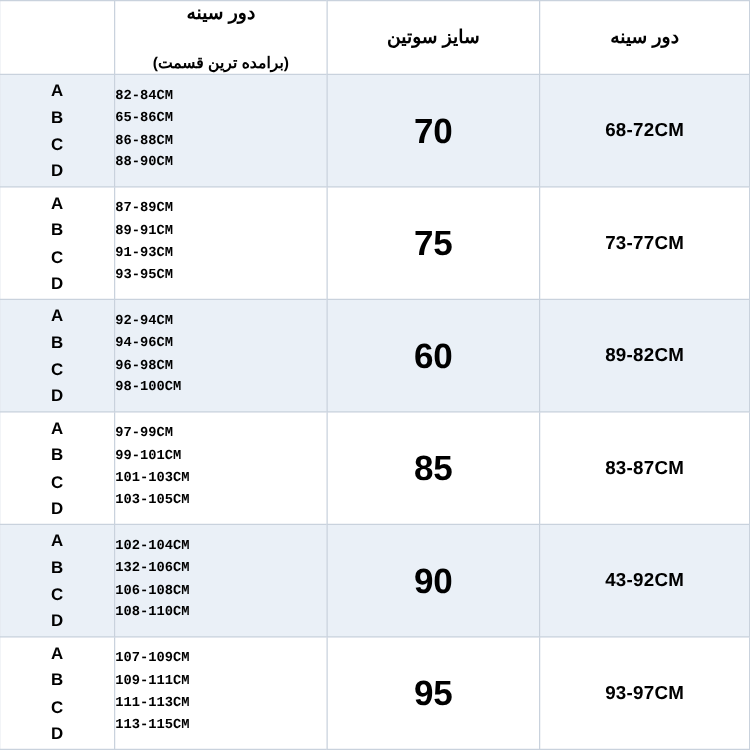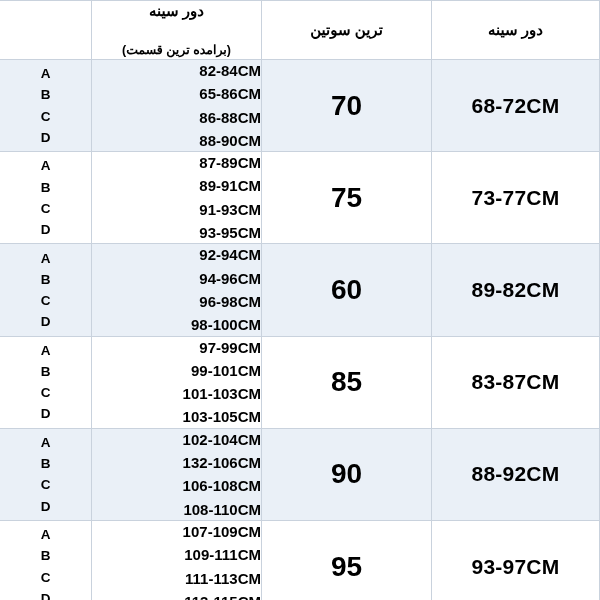--- a/index.html
+++ b/index.html
@@ -49,44 +49,45 @@
   tbody tr {
     height: 78px;
   }
   tbody tr.alt td {
     background: #eaf0f7;
   }
   tbody tr.plain td {
     background: #ffffff;
   }
   .bust-cell {
-    font-size: 21px;
+    font-size: 15px;
     font-weight: bold;
     letter-spacing: 0.2px;
   }
   .size-cell {
     font-size: 28px;
     font-weight: bold;
   }
   .over-cell, .cup-cell {
     font-size: 0;
     padding: 6px 8px;
   }
   .stack {
     display: flex;
     flex-direction: column;
     justify-content: center;
     gap: 2px;
   }
   .over-cell .stack span {
-    font-size: 15px;
+    font-size: 11px;
     font-weight: bold;
     line-height: 1.42;
     display: block;
-    text-align: right;
+    text-align: left;
+    font-family: Liberation Mono, monospace;
   }
   .cup-cell .stack span {
     font-size: 13.5px;
     font-weight: bold;
     line-height: 1.42;
     display: block;
     text-align: center;
   }
 </style>
 </head>
@@ -95,21 +96,21 @@
 <table class="size-table">
   <colgroup>
     <col class="c-bust">
     <col class="c-size">
     <col class="c-over">
     <col class="c-cup">
   </colgroup>
   <thead>
     <tr>
       <td>دور سینه</td>
-      <td>ترین سوتین</td>
+      <td>سایز سوتین</td>
       <td>
         <span>دور سینه</span>
         <span class="sub">(برامده ترین قسمت)</span>
       </td>
       <td></td>
     </tr>
   </thead>
   <tbody>
 
     <tr class="alt">
@@ -190,21 +191,21 @@
         <div class="stack">
           <span>A</span>
           <span>B</span>
           <span>C</span>
           <span>D</span>
         </div>
       </td>
     </tr>
 
     <tr class="alt">
-      <td class="bust-cell">88-92CM</td>
+      <td class="bust-cell">43-92CM</td>
       <td class="size-cell">90</td>
       <td class="over-cell">
         <div class="stack">
           <span>102-104CM</span>
           <span>132-106CM</span>
           <span>106-108CM</span>
           <span>108-110CM</span>
         </div>
       </td>
       <td class="cup-cell">

